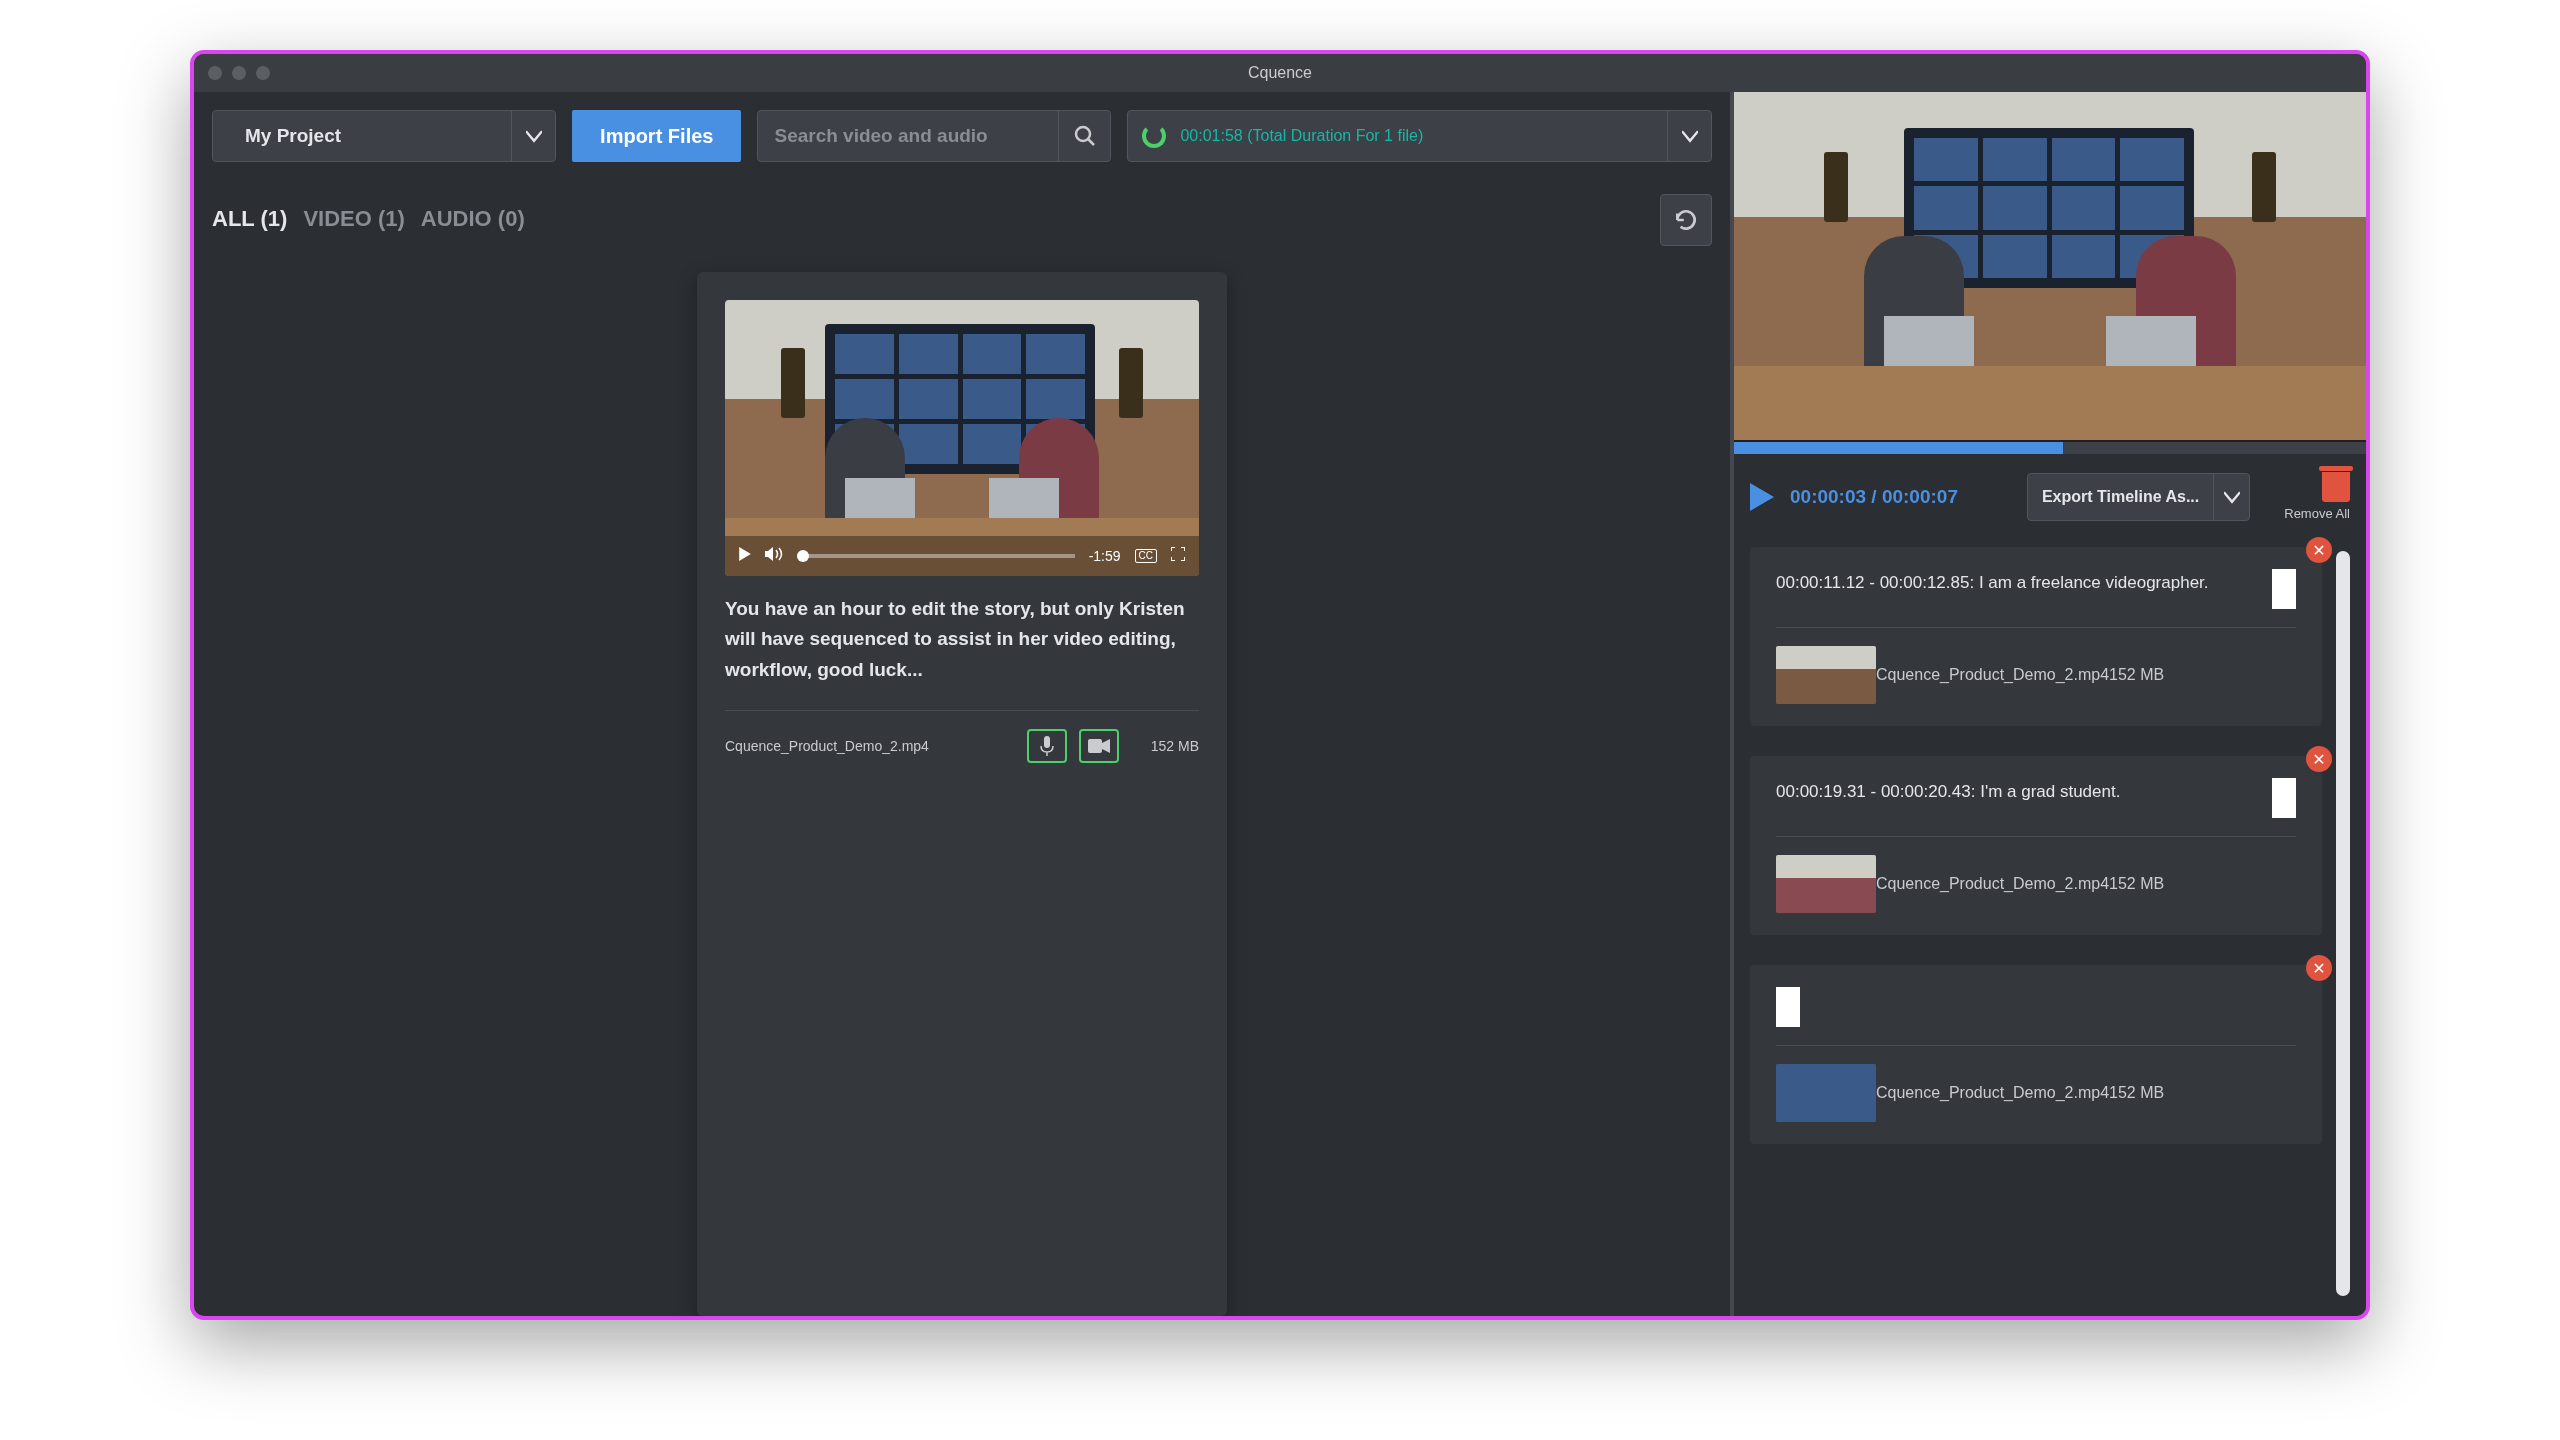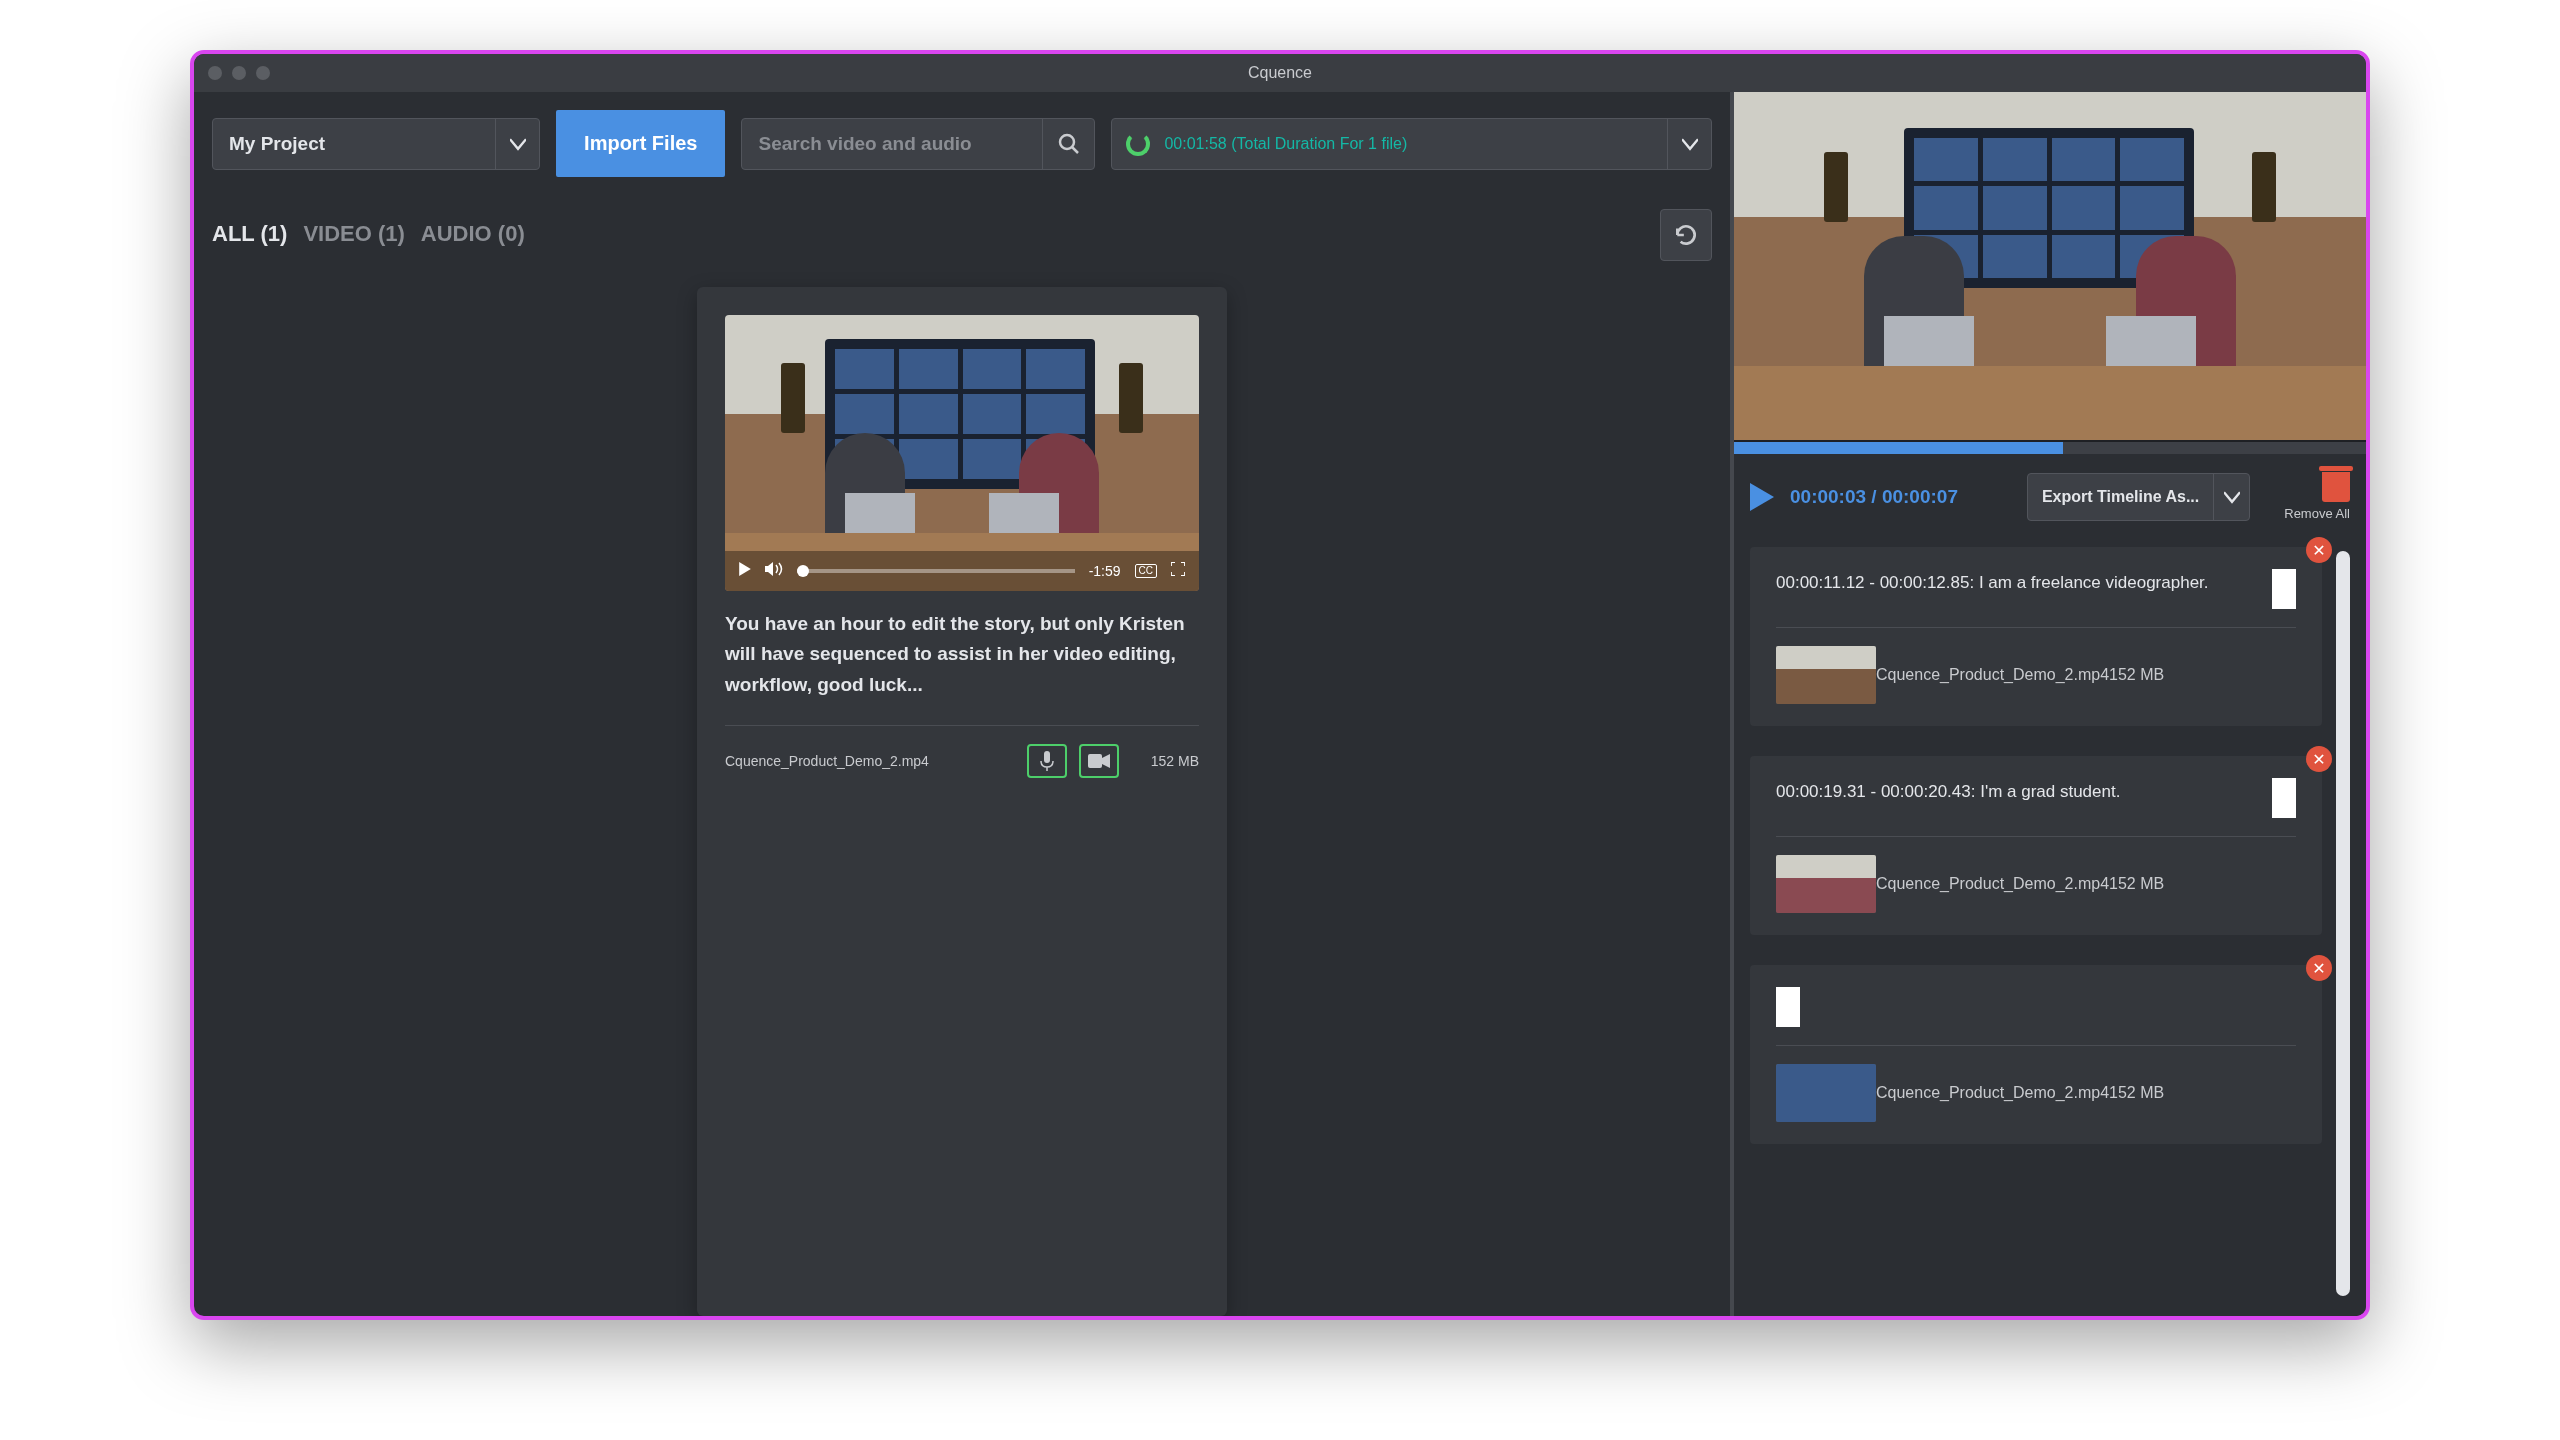--- a/index.html
+++ b/index.html
@@ -7,23 +7,23 @@
 .window { width: 2180px; height: 1270px; background: #2b2e33; border-radius: 14px; overflow: hidden; box-shadow: 0 25px 70px rgba(0,0,0,0.35); display: flex; flex-direction: column; border: 4px solid #d946ef; }
 .titlebar { height: 38px; background: #3a3d42; display: flex; align-items: center; position: relative; }
 .traffic { display: flex; gap: 10px; margin-left: 14px; }
 .dot { width: 14px; height: 14px; border-radius: 50%; background: #5b5e63; }
 .wtitle { position: absolute; left: 0; right: 0; text-align: center; color: #c9cbcf; font-size: 16px; }
 .body { flex: 1; display: flex; overflow: hidden; }
 .left { flex: 1; display: flex; flex-direction: column; padding: 0; border-right: 4px solid #45484e; }
 .right { width: 632px; display: flex; flex-direction: column; background: #2b2e33; }
 .toolbar { display: flex; align-items: center; gap: 16px; padding: 18px 18px 0 18px; }
 .proj { display: flex; align-items: center; background: #3d4046; border: 1px solid #52555c; border-radius: 4px; height: 52px; }
-.proj .pname { color: #e4e6ea; font-weight: 600; font-size: 19px; padding: 0 170px 0 16px; }
+.proj .pname { color: #e4e6ea; font-weight: 600; font-size: 19px; padding: 0 170px 0 16px; margin-left: 16px; }
 .proj .chev { width: 44px; display: flex; align-items: center; justify-content: center; border-left: 1px solid #52555c; height: 100%; color: #e4e6ea; }
-.import { background: #4a90e2; color: #fff; font-weight: 700; font-size: 20px; border: none; border-radius: 2px; height: 67px; padding: 0 28px; cursor: pointer; }
+.import { background: #4a90e2; color: #fff; font-weight: 700; font-size: 20px; border: none; border-radius: 2px; height: 52px; padding: 0 28px; cursor: pointer; }
 .searchwrap { display: flex; align-items: center; background: #3d4046; border: 1px solid #52555c; border-radius: 4px; height: 52px; }
 .searchwrap input { background: transparent; border: none; color: #e4e6ea; font-size: 19px; padding: 0 16px; width: 300px; outline: none; }
 .searchwrap input::placeholder { color: #8a8d93; font-weight: 600; }
 .searchwrap .sbtn { width: 52px; height: 100%; display: flex; align-items: center; justify-content: center; border-left: 1px solid #52555c; color: #c9cbcf; }
 .duration { display: flex; align-items: center; background: #3d4046; border: 1px solid #52555c; border-radius: 4px; height: 52px; flex: 1; }
 .spinner { width: 24px; height: 24px; border: 4px solid #4dcf6a; border-top-color: transparent; border-radius: 50%; margin: 0 14px 0 14px; }
 .durtxt { color: #14b8a6; font-weight: 400; font-size: 16px; flex: 1; }
 .duration .chev { width: 44px; display:flex; align-items:center; justify-content:center; border-left:1px solid #52555c; height:100%; color:#e4e6ea; }
 .tabs { display: flex; align-items: center; gap: 16px; padding: 44px 18px 10px 18px; color: #8a8d93; font-size: 22px; font-weight: 700; position: relative; }
 .tabs .active { color: #e4e6ea; }

